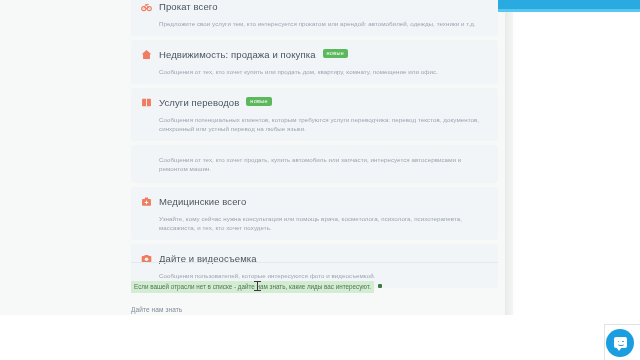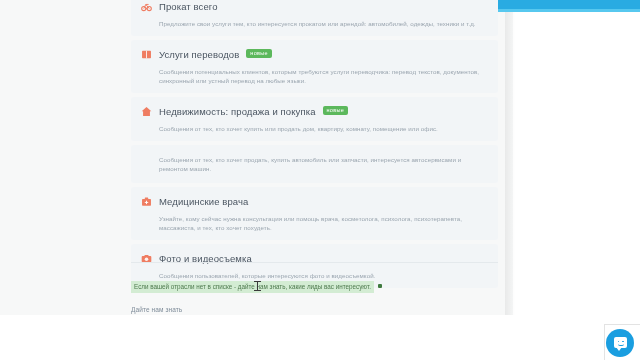--- a/index.html
+++ b/index.html
@@ -211,72 +211,72 @@
         </span>
         <span class="cat-title">Прокат всего</span>
       </div>
       <div class="cat-desc">Предложите свои услуги тем, кто интересуется прокатом или арендой: автомобилей, одежды, техники и т.д.</div>
     </div>
 
     <div class="card">
       <div class="card-head">
         <span class="cat-icon">
           <svg viewBox="0 0 16 16">
+              <path d="M8 1.5 L15 7.5 L13 7.5 L13 14.5 L3 14.5 L3 7.5 L1 7.5 Z" fill="#ef7d62"></path>
+            </svg>
+        </span>
+        <span class="cat-title">Недвижимость: продажа и покупка</span>
+        <span class="badge-new">новые</span>
+      </div>
+      <div class="cat-desc">Сообщения от тех, кто хочет купить или продать дом, квартиру, комнату, помещение или офис.</div>
+    </div>
+
+    <div class="card">
+      <div class="card-head">
+        <span class="cat-icon">
+          <svg viewBox="0 0 16 16">
               <rect x="1.5" y="2.5" width="13" height="11" rx="1" fill="#ef7d62"></rect>
               <rect x="7.3" y="2.5" width="1.4" height="11" fill="#ffffff" opacity="0.85"></rect>
             </svg>
         </span>
         <span class="cat-title">Услуги переводов</span>
         <span class="badge-new">новые</span>
       </div>
       <div class="cat-desc">Сообщения потенциальных клиентов, которым требуются услуги переводчика: перевод текстов, документов, синхронный или устный перевод на любые языки.</div>
-    </div>
-
-    <div class="card">
-      <div class="card-head">
-        <span class="cat-icon">
-          <svg viewBox="0 0 16 16">
-              <path d="M8 1.5 L15 7.5 L13 7.5 L13 14.5 L3 14.5 L3 7.5 L1 7.5 Z" fill="#ef7d62"></path>
-            </svg>
-        </span>
-        <span class="cat-title">Недвижимость: продажа и покупка</span>
-        <span class="badge-new">новые</span>
-      </div>
-      <div class="cat-desc">Сообщения от тех, кто хочет купить или продать дом, квартиру, комнату, помещение или офис.</div>
     </div>
 
     <div class="card">
       <div class="cat-desc">Сообщения от тех, кто хочет продать, купить автомобиль или запчасти, интересуется автосервисами и ремонтом машин.</div>
     </div>
 
     <div class="card">
       <div class="card-head">
         <span class="cat-icon">
           <svg viewBox="0 0 16 16">
               <rect x="1.5" y="4.5" width="13" height="9.5" rx="1" fill="#ef7d62"></rect>
               <rect x="5.5" y="2.2" width="5" height="2.3" rx="0.6" fill="#ef7d62"></rect>
               <rect x="7.3" y="6.8" width="1.4" height="5" fill="#fff"></rect>
               <rect x="5.5" y="8.6" width="5" height="1.4" fill="#fff"></rect>
             </svg>
         </span>
-        <span class="cat-title">Медицинские врача</span>
+        <span class="cat-title">Медицинские всего</span>
       </div>
       <div class="cat-desc">Узнайте, кому сейчас нужна консультация или помощь врача, косметолога, психолога, психотерапевта, массажиста, и тех, кто хочет похудеть.</div>
     </div>
 
     <div class="card">
       <div class="card-head">
         <span class="cat-icon">
           <svg viewBox="0 0 16 16">
               <rect x="1" y="4.5" width="14" height="9" rx="1.4" fill="#ef7d62"></rect>
               <rect x="5" y="2.8" width="6" height="2.2" rx="0.7" fill="#ef7d62"></rect>
               <circle cx="8" cy="9" r="2.6" fill="#fff" opacity="0.9"></circle>
             </svg>
         </span>
-        <span class="cat-title">Фото и видеосъемка</span>
+        <span class="cat-title">Дайте и видеосъемка</span>
       </div>
       <div class="cat-desc">Сообщения пользователей, которые интересуются фото и видеосъемкой.</div>
     </div>
 
   </div>
 
   <div class="note-area">
     <div class="note-divider"></div>
     <span class="note-hl">
       <span>Если вашей отрасли нет в списке - дайте нам знать, какие лиды вас интересуют.</span>

